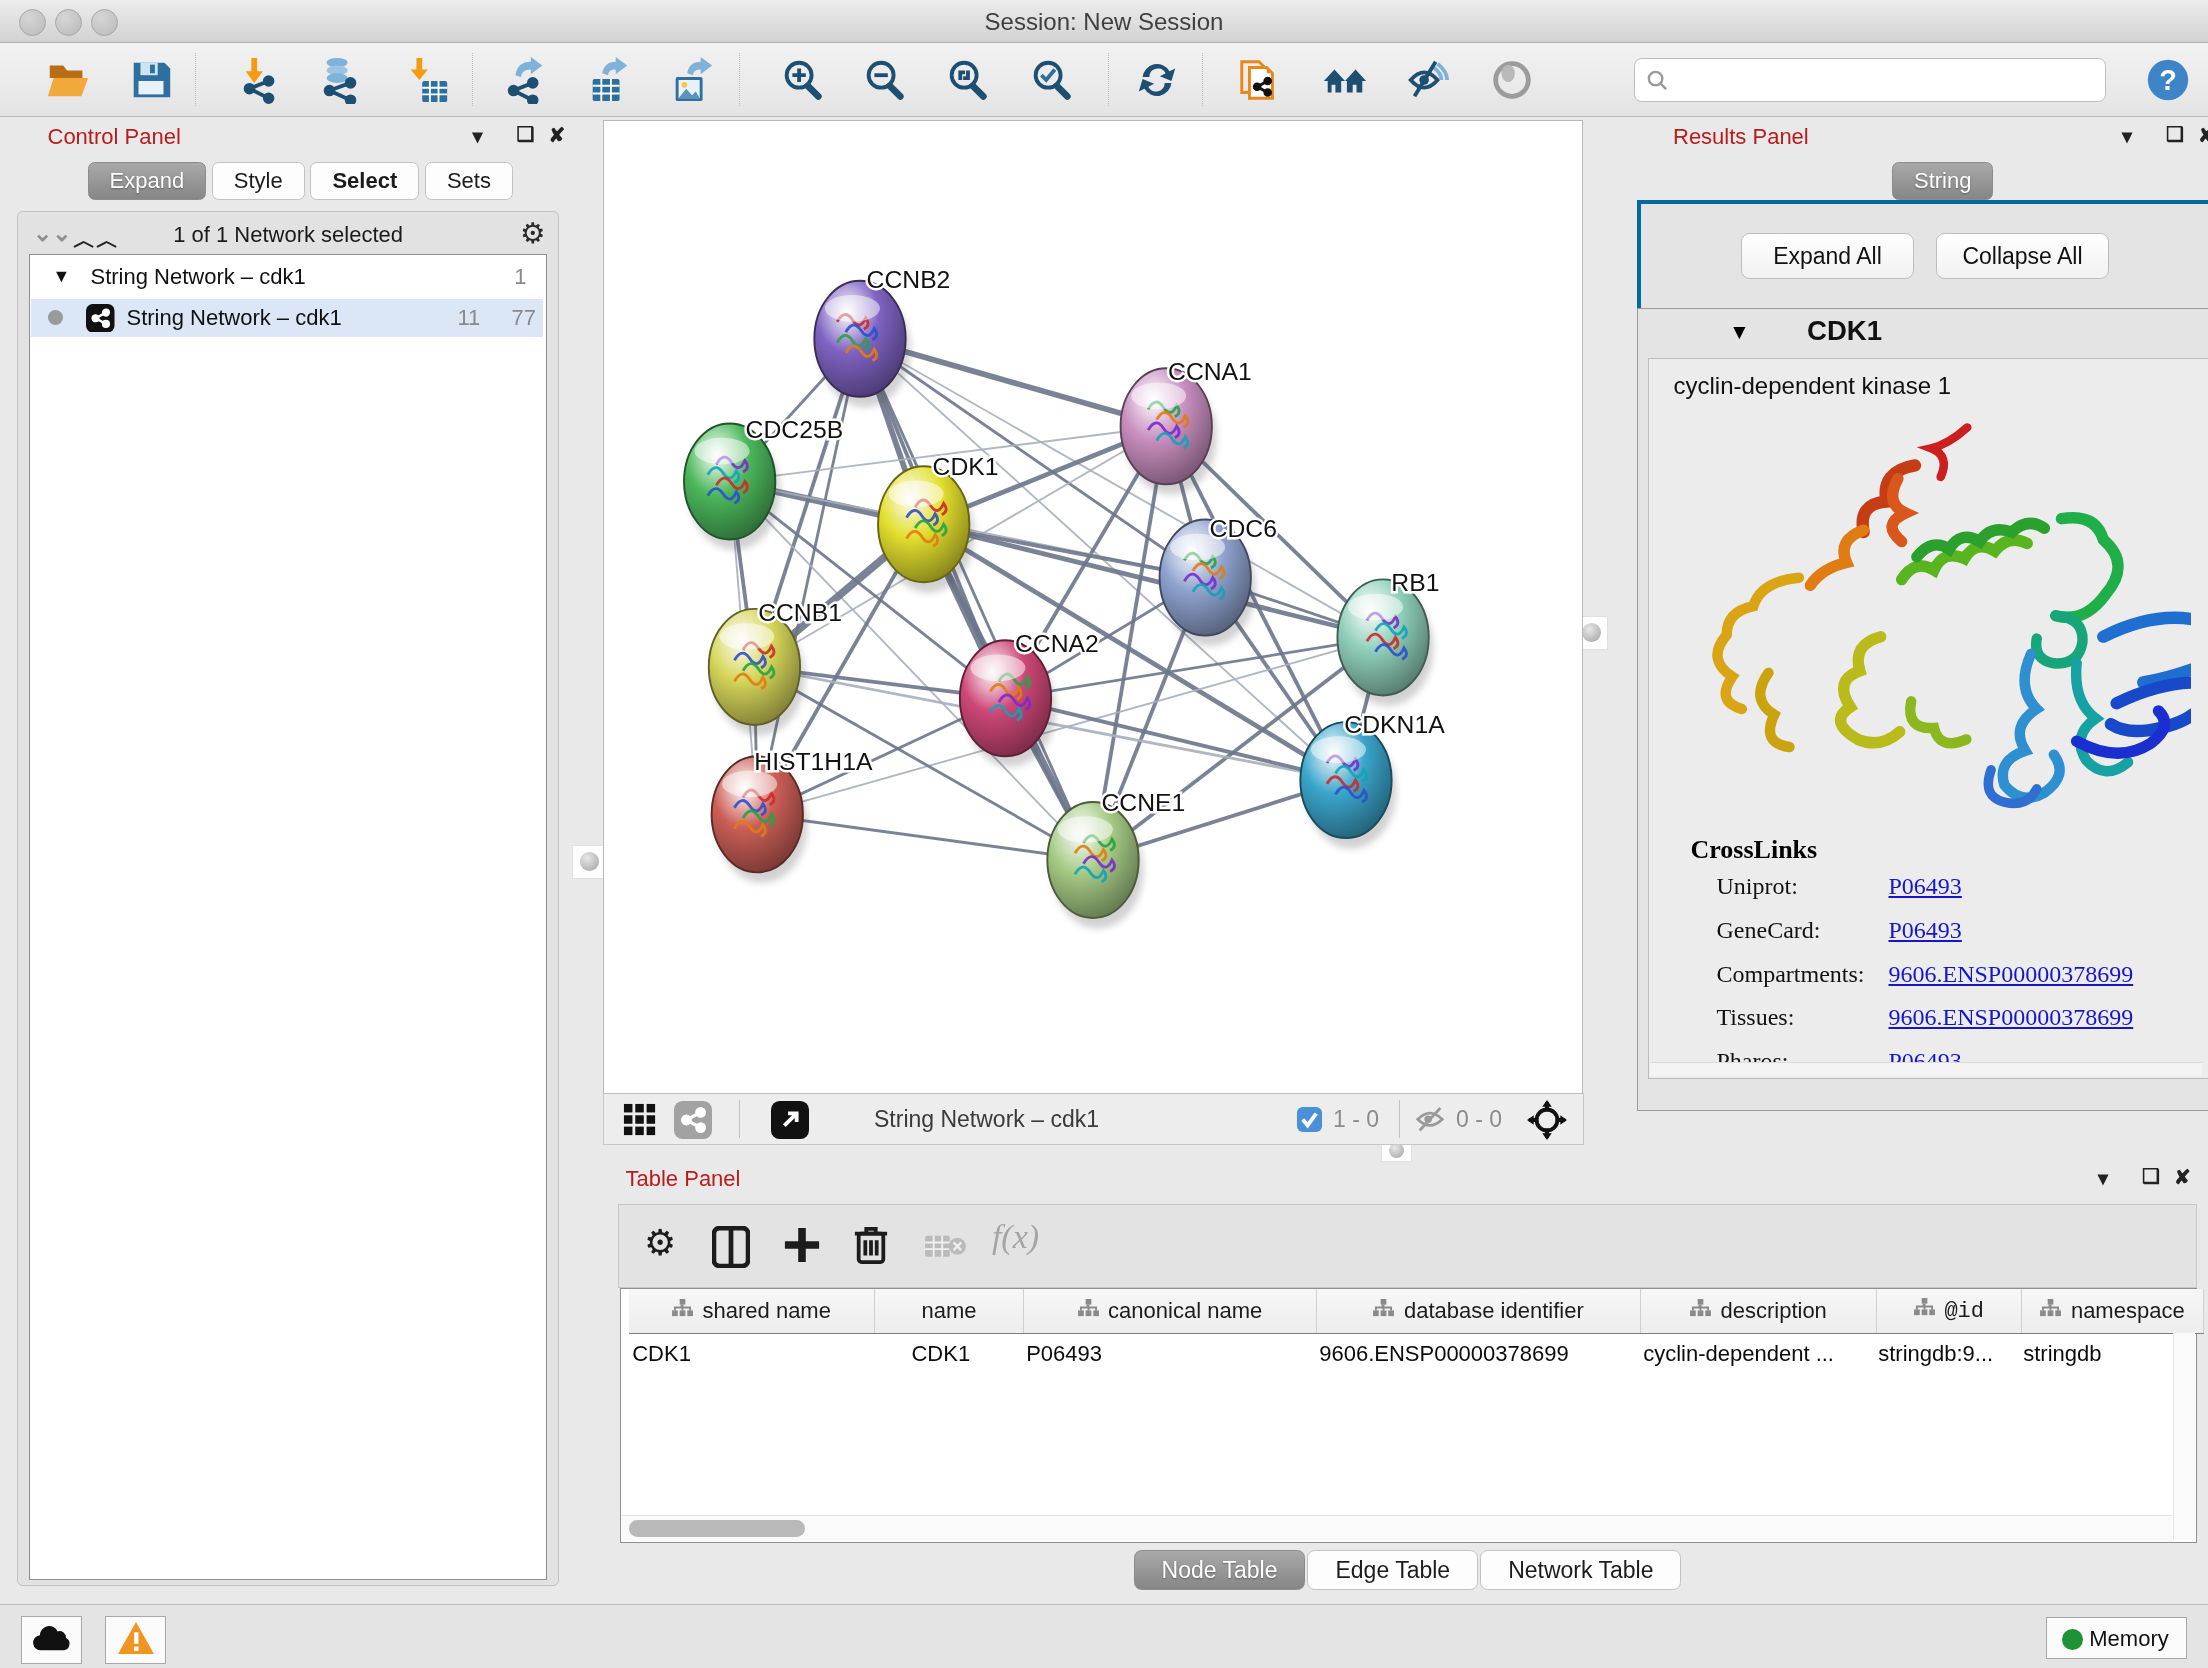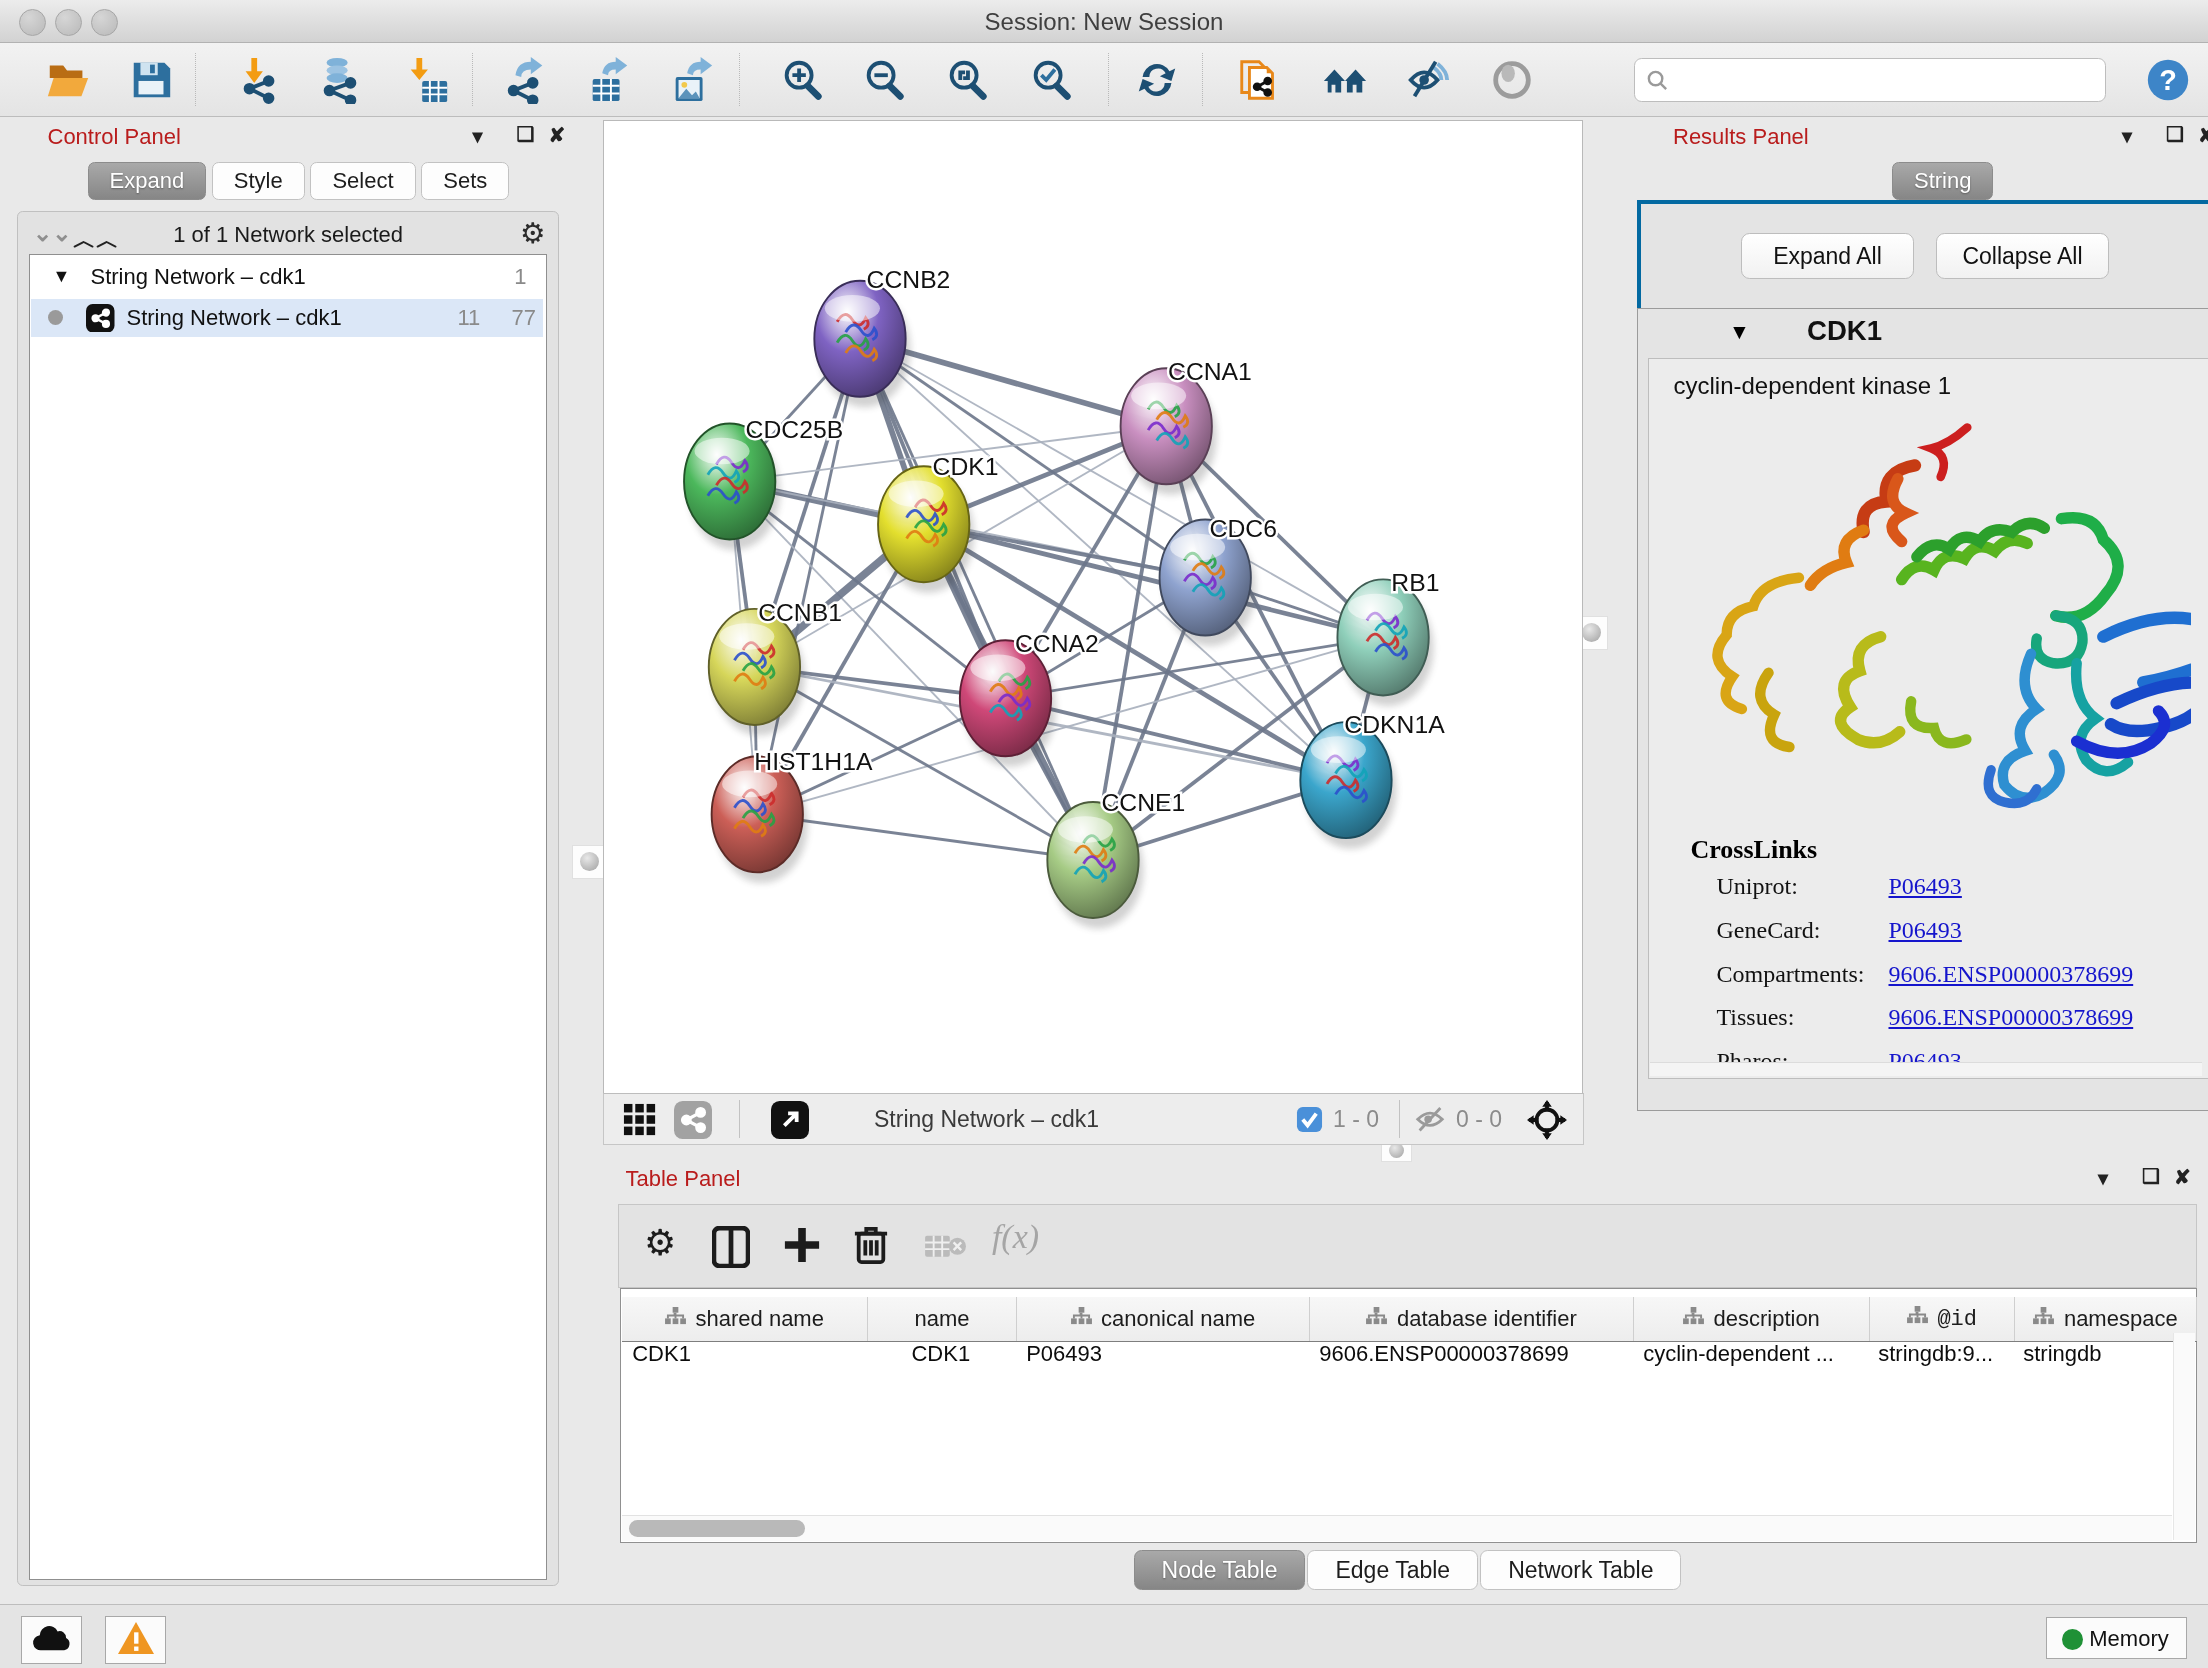--- a/index.html
+++ b/index.html
@@ -42,21 +42,21 @@
   .rp-btn{position:absolute;top:28.5px;width:171px;height:44px;background:linear-gradient(#ffffff,#f1f1f1);border:1px solid #bdbdbd;border-radius:8.6px;font-size:23px;color:#111;text-align:center;line-height:44px;}
   #rp-boxB{position:absolute;left:17px;top:188px;width:584px;height:801px;background:#e4e4e4;border:1px solid #9b9b9b;}
   #rp-content{position:absolute;left:9.5px;top:49px;width:563px;height:719px;background:#ececec;border:1px solid #bdbdbd;}
   .serif{font-family:"Liberation Serif",serif;}
   .xl-row{position:absolute;font-size:24px;color:#111;}
   .xl-link{color:#1515cc;text-decoration:underline;}
   
   #table-panel{left:616px;top:1162px;width:1583px;height:436px;background:#e9e9e9;}
   #tp-toolbar{position:absolute;left:1.9px;top:42px;width:1577px;height:82px;background:#e3e3e3;border:1px solid #c6c6c6;}
   #tp-table{position:absolute;left:3.8px;top:126px;width:1575px;height:253px;background:#ffffff;border:1px solid #909090;}
-  #tp-head{position:absolute;left:1px;top:0;width:100%;height:44px;background:linear-gradient(#f7f7f7,#ededed);border-bottom:1.9px solid #7e7e7e;display:flex;margin-top:8px;}
+  #tp-head{position:absolute;left:8px;top:0;width:100%;height:44px;background:linear-gradient(#f7f7f7,#ededed);border-bottom:1.9px solid #7e7e7e;display:flex;}
   .th{position:relative;height:44px;border-right:1px solid #cfcfcf;display:flex;align-items:center;justify-content:center;gap:9.5px;font-size:22px;color:#1c1c1c;overflow:hidden;white-space:nowrap;}
   #tp-row{position:absolute;left:0;top:44px;width:100%;height:42px;display:flex;}
   .td{height:42px;font-size:22px;color:#0c0c0c;line-height:42px;overflow:hidden;white-space:nowrap;padding:0 11.4px;box-sizing:border-box;}
   #tp-hscroll{position:absolute;left:1px;bottom:1px;width:1550px;height:25px;background:#fafafa;border-top:1px solid #e2e2e2;}
   #tp-hthumb{position:absolute;left:7.6px;top:3.8px;width:176px;height:17px;border-radius:8.6px;background:#b9b9b9;}
   #tp-vscroll{position:absolute;right:1px;top:44px;width:21px;height:207px;background:#fafafa;border-left:1px solid #e6e6e6;}
   #tp-tabs{position:absolute;left:0;top:388px;width:100%;text-align:center;}
   
   #statusbar{left:0;top:1604px;width:2208px;height:65px;background:#e4e4e4;border-top:1px solid #bdbdbd;}
   .st-btn{position:absolute;top:10.5px;width:59px;height:46px;background:#fbfbfb;border:1.9px solid #a8a8a8;text-align:center;}
@@ -242,21 +242,21 @@
           <text x="25" y="35" text-anchor="middle" font-size="30" font-weight="bold" fill="#fff" font-family="Liberation Sans,sans-serif">?</text>
         </svg>
     </span>
   </div>
 
   <div class="abs" id="control-panel">
     <div class="abs" style="left:38px;top:3.8px"><span class="panel-title">Control Panel</span></div>
     <span class="abs win-ic" style="left:463px;top:3.8px">▾</span>
     <span class="abs win-ic" style="left:507px;top:1.9px">❑</span>
     <span class="abs win-ic" style="left:539px;top:2.9px">✘</span>
-    <div class="abs" id="cp-tabs" style="left:78px;top:42px"><span class="tab sel" style="margin-right: 5.7px;">Expand</span><span class="tab" style="margin-right: 5.7px;">Style</span><span class="tab" style="margin-right: 5.7px;">Select</span><span class="tab" style="margin-right: 5.7px;">Sets</span></div>
+    <div class="abs" id="cp-tabs" style="left:78px;top:42px"><span class="tab sel" style="margin-right: 5.7px;">Expand</span><span class="tab" style="margin-right: 5.7px;">Style</span><span class="tab" style="margin-right: 5.7px; font-weight: bold;">Select</span><span class="tab" style="margin-right: 5.7px;">Sets</span></div>
     <div id="cp-tree">
       <span class="abs" style="left:15px;top:7.6px;color:#8f8f8f;font-size:23px;font-weight:bold">⌄⌄</span>
       <span class="abs" style="left:55px;top:13.3px;color:#222;font-size:23px;font-weight:bold">︿︿</span>
       <div class="abs" style="left:0;top:9.5px;width:100%;text-align:center;font-size:22px;color:#1a1a1a">1 of 1 Network selected</div>
       <span class="abs" style="left:502px;top:4.8px;font-size:28.5px;color:#2b2b2b">⚙</span>
       <div id="cp-list">
         <div class="tree-row" style="top:5.7px">
           <span class="abs" style="left:21px;top:5.7px;font-size:18px">▼</span>
           <span class="abs" style="left:59px;top:3.8px">String Network – cdk1</span>
           <span class="abs tree-num" style="right:17px;top:3.8px">1</span>

